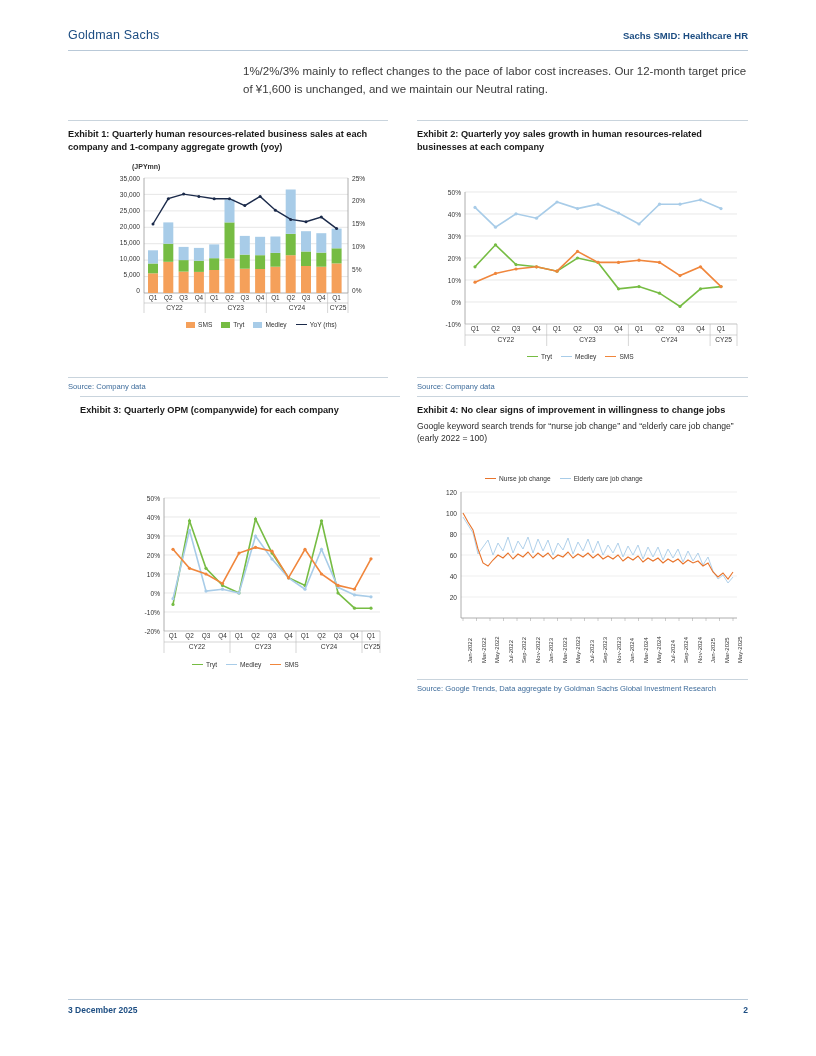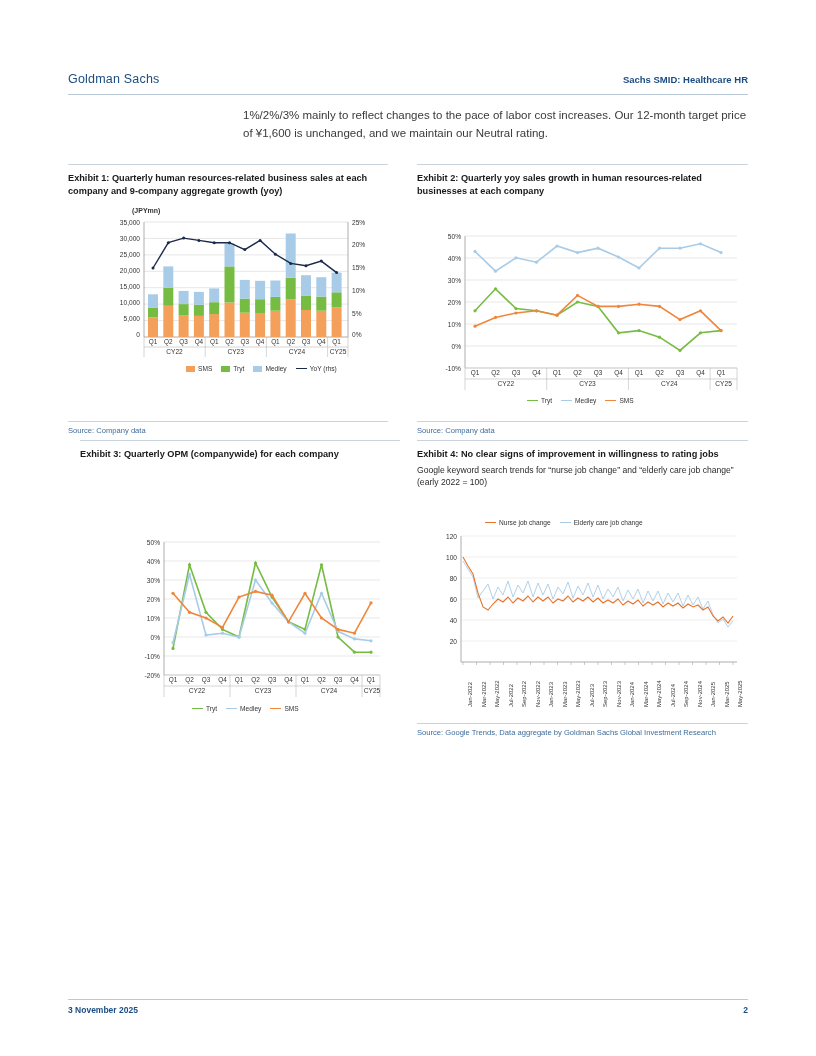--- a/index.html
+++ b/index.html
@@ -4,21 +4,21 @@
 <style>
   html,body{margin:0;padding:0;}
   body{
     width:816px;height:1056px;
     background:#fff;
     font-family:"Liberation Sans", sans-serif;
     color:#231f20;
     position:relative;
     overflow:hidden;
   }
-  .page{position:absolute;inset:0;margin-top:44px;}
+  .page{position:absolute;inset:0;}
 
   
   .hdr{
     position:absolute;left:68px;right:68px;top:28px;height:22px;
     border-bottom:1px solid #b9c9d8;
   }
   .hdr .brand{
     position:absolute;left:0;top:0;
     font-size:12.5px;color:#1c4d82;letter-spacing:.2px;
   }
@@ -84,21 +84,21 @@
 <div class="page">
 
   <div class="hdr">
     <div class="brand">Goldman Sachs</div>
     <div class="right">Sachs SMID: Healthcare HR</div>
   </div>
 
   <div class="intro">1%/2%/3% mainly to reflect changes to the pace of labor cost increases. Our 12-month target price of ¥1,600 is unchanged, and we maintain our Neutral rating.</div>
 
   <div class="panel p1">
-    <div class="ex-title">Exhibit 1: Quarterly human resources-related business sales at each company and 9-company aggregate growth (yoy)</div>
+    <div class="ex-title">Exhibit 1: Quarterly human resources-related business sales at each company and 1-company aggregate growth (yoy)</div>
 
     <div class="chart" style="position:absolute;left:0;top:44px;width:320px;height:190px;">
       <div class="axis-label" style="left:64px;top:-2px;font-weight:bold;">(JPYmn)</div>
 
       <div class="tick" style="left:30px;top:10px;width:42px;">35,000</div>
       <div class="tick" style="left:30px;top:26px;width:42px;">30,000</div>
       <div class="tick" style="left:30px;top:42px;width:42px;">25,000</div>
       <div class="tick" style="left:30px;top:58px;width:42px;">20,000</div>
       <div class="tick" style="left:30px;top:74px;width:42px;">15,000</div>
       <div class="tick" style="left:30px;top:90px;width:42px;">10,000</div>
@@ -496,21 +496,21 @@
         <span class="li">
             <span class="lswatch" style="border-color:#f0863c"></span>
             <span>SMS</span>
           </span>
       </div>
     </div>
 
   </div>
 
   <div class="panel p4">
-    <div class="ex-title">Exhibit 4: No clear signs of improvement in willingness to rating jobs</div>
+    <div class="ex-title">Exhibit 4: No clear signs of improvement in willingness to change jobs</div>
     <div class="ex-sub">Google keyword search trends for “nurse job change” and “elderly care job change” (early 2022 = 100)</div>
 
     <div class="chart" style="position:absolute;left:0;top:70px;width:331px;height:215px;">
       <div class="legend" style="left:68px;top:8px;">
         <span class="li">
             <span class="lswatch" style="border-color:#e8742c"></span>
             <span>Nurse job change</span>
           </span>
         <span class="li">
             <span class="lswatch" style="border-color:#a8cce8"></span>
@@ -588,17 +588,17 @@
       <div class="tiny-rot" style="left:279.5px;top:196px;">Nov-2024</div>
       <div class="tiny-rot" style="left:293px;top:196px;">Jan-2025</div>
       <div class="tiny-rot" style="left:306.5px;top:196px;">Mar-2025</div>
       <div class="tiny-rot" style="left:320px;top:196px;">May-2025</div>
     </div>
 
     <div class="source">Source: Google Trends, Data aggregate by Goldman Sachs Global Investment Research</div>
   </div>
 
   <div class="ftr">
-    <div class="date">3 November 2025</div>
+    <div class="date">3 December 2025</div>
     <div class="pg">2</div>
   </div>
 
 </div>
 
 </body></html>

